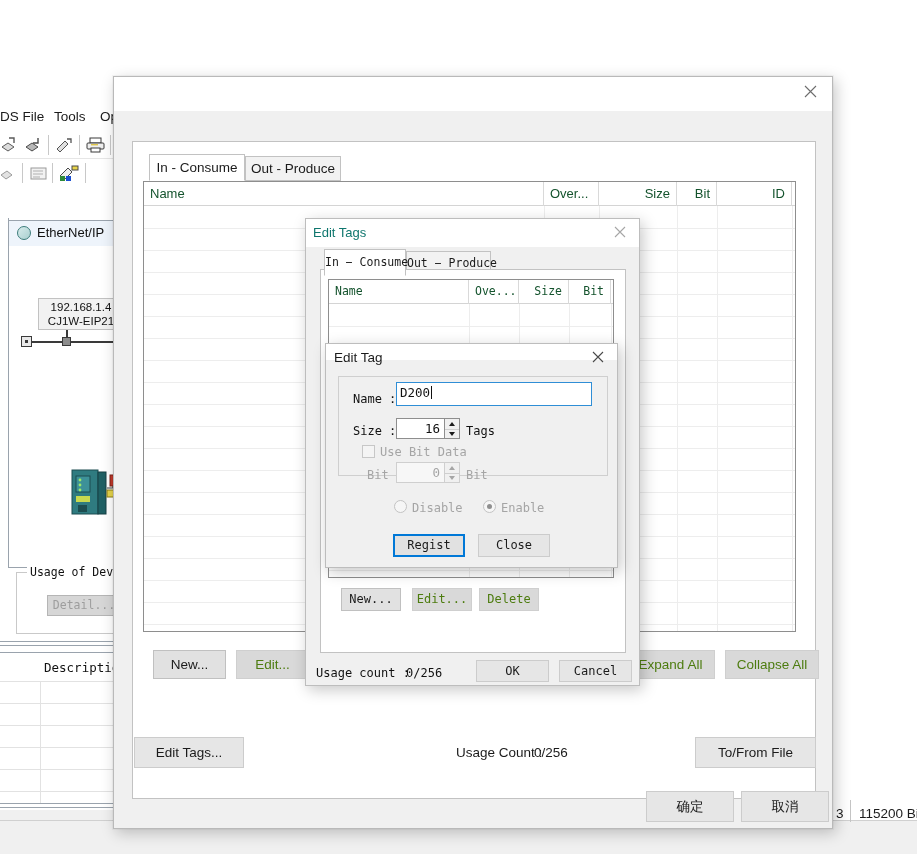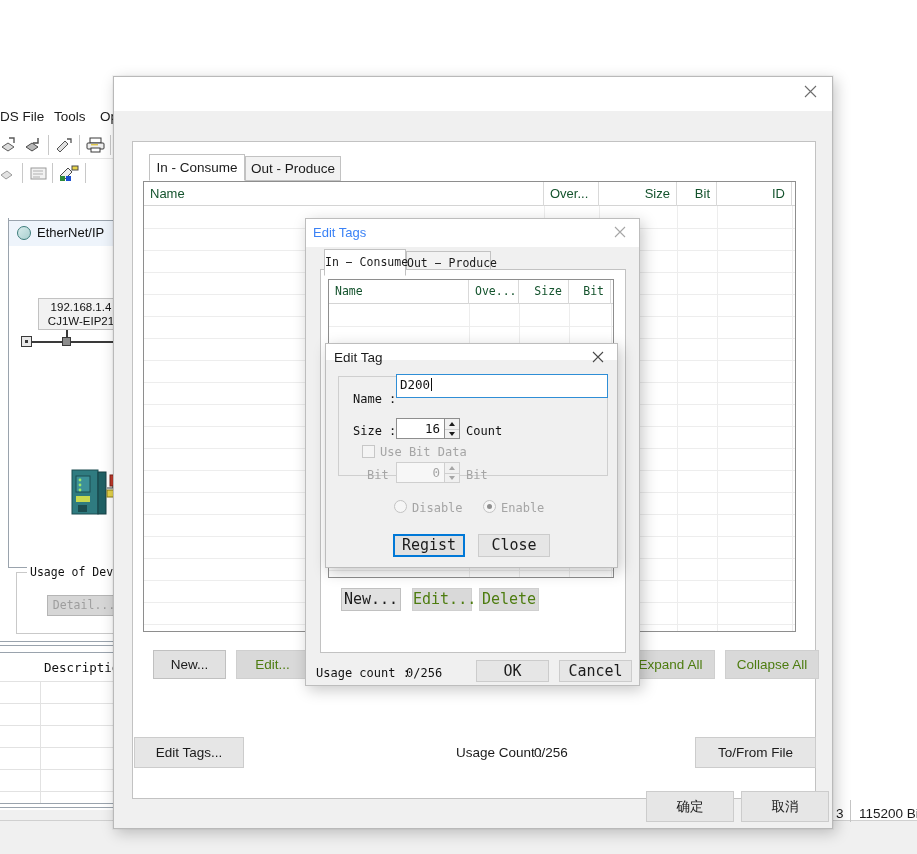--- a/index.html
+++ b/index.html
@@ -177,38 +177,38 @@
   }
   .col-head.right { text-align: right; }
   .row-line { position: absolute; left: 0; width: 100%; height: 1px; background: #ededed; }
   .col-line { position: absolute; width: 1px; background: #ededed; }
 
   
   .btn {
     position: absolute; background: #e1e1e1; border: 1px solid #c0c0c0;
     font-size: 13.5px; color: #1b1b1b; text-align: center; white-space: nowrap;
   }
-  .btn.mono { font-family: "DejaVu Sans Mono", monospace; font-size: 15px; }
+  .btn.mono { font-family: "DejaVu Sans Mono", monospace; font-size: 12px; }
   .btn.disabled { color: #4d7c0f; background: #d9d9d9; border-color: #cfcfcf; }
   .btn.primary { border: 2px solid #0078d7; background: #e1e1e1; }
   .btn.plain { background: #e6e6e6; border: 1px solid #cccccc; }
 
   .static-text { position: absolute; white-space: nowrap; }
 
   
   .win-tags {
     position: absolute; left: 305px; top: 218px; width: 335px; height: 468px;
     background: #f0f0f0; border: 1px solid #bdbdbd;
     box-shadow: 3px 4px 14px rgba(0,0,0,0.22);
   }
   .win-tags .titlebar {
     position: absolute; left: 0; top: 0; width: 100%; height: 28px; background: #ffffff;
   }
   .win-tags .title-text {
-    position: absolute; left: 7px; top: 6px; font-size: 13px; color: #3b82f6;
+    position: absolute; left: 7px; top: 6px; font-size: 13px; color: #0f766e;
   }
   .tags-panel {
     position: absolute; left: 14px; top: 50px; width: 306px; height: 384px;
     background: #ffffff; border: 1px solid #c2c2c2;
   }
 
   
   .win-tag {
     position: absolute; left: 325px; top: 343px; width: 293px; height: 225px;
     background: #f0f0f0; border: 1px solid #bdbdbd;
@@ -535,36 +535,36 @@
         <svg width="12" height="12" viewBox="0 0 12 12">
             <path d="M1 1 L11 11 M11 1 L1 11" stroke="#4a4a4a" stroke-width="1.1" fill="none"></path>
           </svg>
       </span>
     </div>
 
     <div class="group" style="left:12px; top:32px; width:270px; height:100px; background:#f0f0f0;"></div>
 
     <span class="lbl-mono" style="left:26px; top:390px; top:0; left:0;"></span>
     <span class="lbl-mono" style="left:27px; top:48px;">Name :</span>
-    <div class="txtinput" style="left:70px; top:30px; width:212px; height:24px;"><span>D200</span><span class="caret"></span></div>
+    <div class="txtinput" style="left:70px; top:38px; width:196px; height:24px;"><span>D200</span><span class="caret"></span></div>
 
     <span class="lbl-mono" style="left:27px; top:80px;">Size :</span>
     <div class="spin-wrap" style="left:70px; top:74px; width:64px;">
       <div class="spin-field" style="width:48px;">16</div>
       <div class="spin-btns" style="left:48px;">
         <div class="half" style="top:0;">
             <span class="arrow-up"></span>
           </div>
         <div class="spin-div"></div>
         <div class="half" style="top:10px;">
             <span class="arrow-down"></span>
           </div>
       </div>
     </div>
-    <span class="lbl-mono" style="left:140px; top:80px;">Count</span>
+    <span class="lbl-mono" style="left:140px; top:80px;">Tags</span>
 
     <div class="chk" style="left:36px; top:101px;"></div>
     <span class="lbl-mono dim" style="left:54px; top:101px;">Use Bit Data</span>
 
     <span class="lbl-mono dim" style="left:41px; top:124px;">Bit</span>
     <div class="spin-wrap" style="left:70px; top:118px; width:64px;">
       <div class="spin-field dim" style="width:48px;">0</div>
       <div class="spin-btns dim" style="left:48px;">
         <div class="half" style="top:0;">
             <span class="arrow-up dim"></span>

